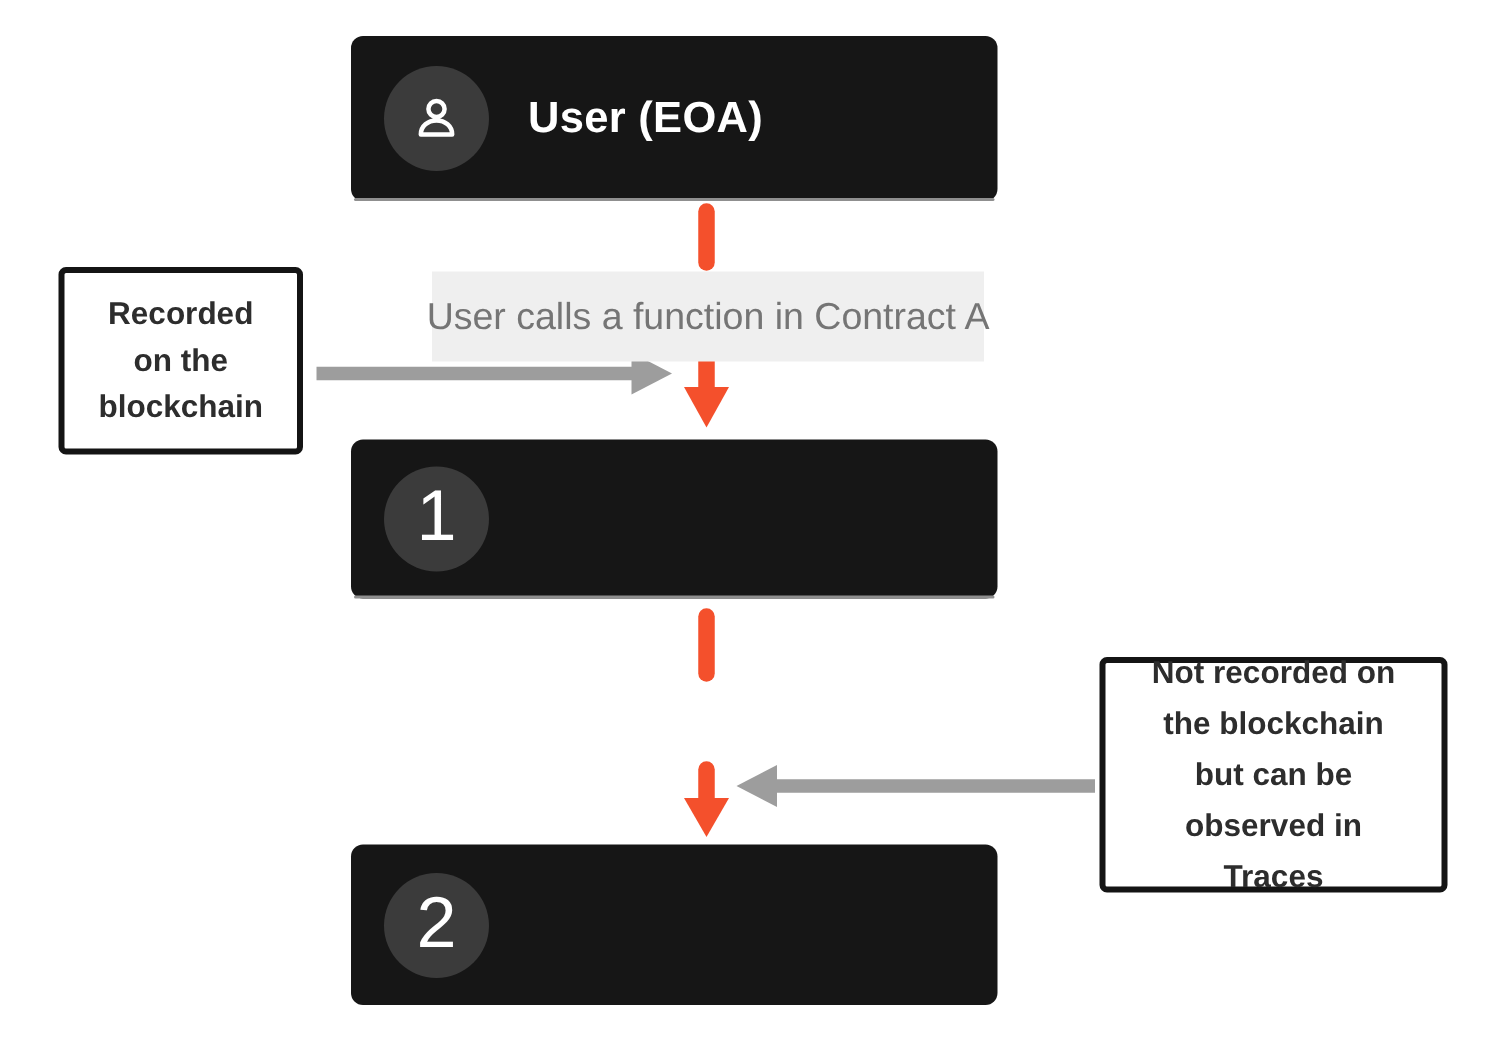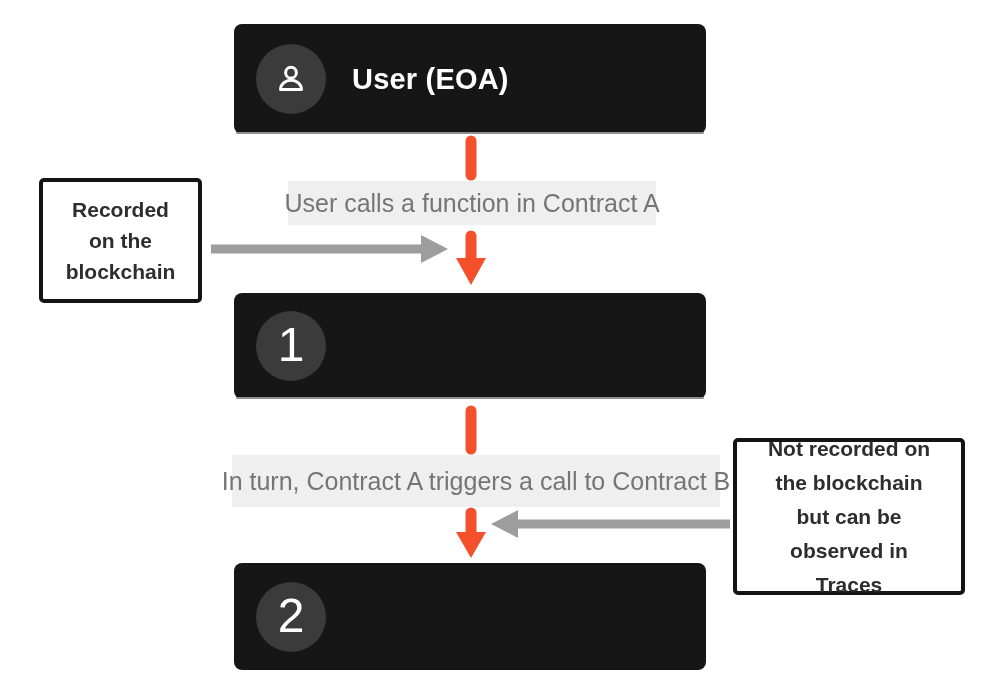--- a/index.html
+++ b/index.html
@@ -17,21 +17,21 @@
   *{margin:0;padding:0;box-sizing:border-box;}
   html,body{background:#ffffff;}
   body{
     width:1000px;height:698px;position:relative;overflow:hidden;
     font-family:"Liberation Sans","DejaVu Sans",sans-serif;
   }
   .canvas{position:absolute;left:0;top:0;width:1000px;height:698px;}
   .arrow-layer{position:absolute;left:0;top:0;width:1000px;height:698px;z-index:1;pointer-events:none;}
 
   .node{
-    position:absolute;left:234px;width:472px;
+    position:absolute;left:234px;width:431px;
     background:var(--node-bg);border-radius:8px;
     display:flex;align-items:center;gap:26px;padding-left:22px;
     z-index:3;
   }
   .node .bottom-line{
     position:absolute;left:2px;right:2px;bottom:0;height:2px;
     background:var(--bottom-line);border-radius:1px;
   }
   .badge{
     width:70px;height:70px;border-radius:50%;background:var(--badge-bg);
@@ -48,21 +48,21 @@
   #node-user{top:24px;height:110px;}
   #node-contract-a{top:293px;height:106px;}
   #node-contract-b{top:563px;height:107px;}
 
   .edge-label{
     position:absolute;background:var(--edge-label-bg);
     color:var(--edge-label-text);font-size:25px;font-weight:400;
     display:flex;align-items:center;justify-content:center;
     z-index:2;white-space:nowrap;
   }
-  #edge-label-1{left:288px;top:181px;width:368px;height:44px;}
+  #edge-label-1{left:288px;top:181px;width:368px;height:60px;}
   #edge-label-2{left:232px;top:455px;width:488px;height:52px;}
 
   .note{
     position:absolute;background:#ffffff;border:4px solid var(--note-border);
     border-radius:5px;display:flex;align-items:center;justify-content:flex-start;
     text-align:center;color:var(--note-text);font-weight:700;
     z-index:3;
   }
   #note-left{left:39px;top:178px;width:163px;height:125px;font-size:21px;line-height:31px;padding:4px 14px;}
   #note-right{left:733px;top:438px;width:232px;height:157px;font-size:21px;line-height:34px;padding:4px 20px;}
@@ -92,21 +92,20 @@
     </g>
 
     <g>
       <line x1="730" y1="524" x2="516" y2="524" stroke="#9d9d9d" stroke-width="9"></line>
       <polygon points="518,510 518,538 491,524" fill="#9d9d9d"></polygon>
     </g>
   </svg>
 
   <div class="edge-label" id="edge-label-1">User calls a function in Contract A</div>
 
-  <div class="edge-label" id="edge-label-2">In turn, Contract A triggers a call to Contract B</div>
 
   <div class="node" id="node-user">
     <div class="badge">
       <svg width="38" height="38" viewBox="0 0 24 24">
         <circle cx="12" cy="8" r="3.4" fill="none" stroke="#ffffff" stroke-width="1.9"></circle>
         <path d="M5.4 18.7 c0-3.5 3-5.9 6.6-5.9 s6.6 2.4 6.6 5.9 z" fill="none" stroke="#ffffff" stroke-width="1.9" stroke-linejoin="round"></path>
       </svg>
     </div>
     <div class="node-label">User (EOA)</div>
     <div class="bottom-line"></div>

